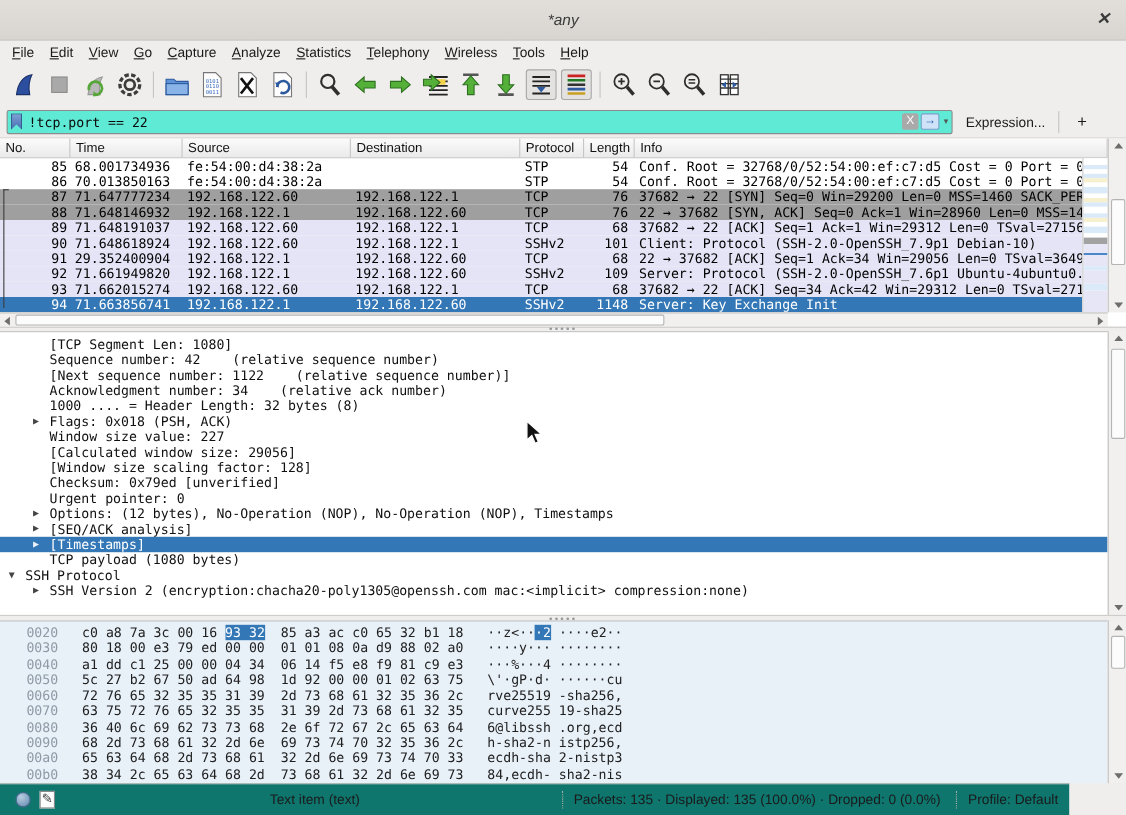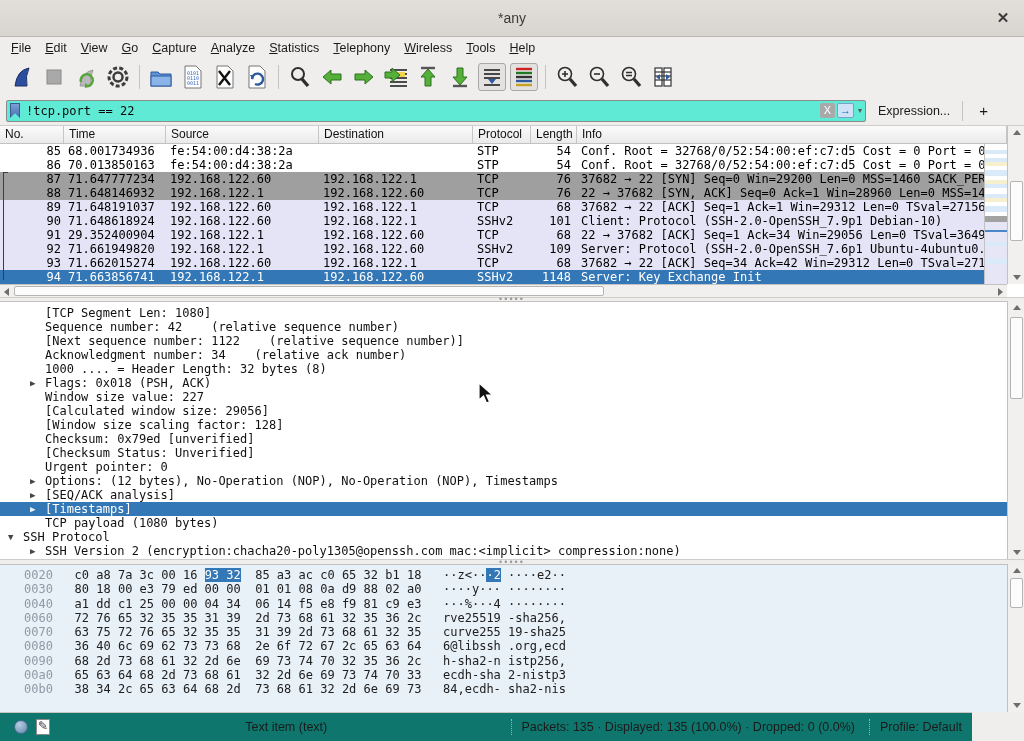--- a/index.html
+++ b/index.html
@@ -3,21 +3,21 @@
 <meta charset="utf-8">
 <style>
   * { margin:0; padding:0; box-sizing:border-box; }
   html,body { width:1024px; height:741px; overflow:hidden; }
   body { font-family:"Liberation Sans", sans-serif; background:#e9e7e4; }
   .window { position:relative; width:1024px; height:741px; background:#efeeed; }
 
   
   .titlebar { position:absolute; left:0; top:0; width:1024px; height:37px;
     background:linear-gradient(#e2dfda,#d8d4cf); border-bottom:1px solid #b9b5b0;
-    display:flex; align-items:center; justify-content:center; }
+    display:flex; align-items:center; justify-content:center;font-style:italic; }
   .titlebar .title { font-size:14px; color:#3a3a3a; }
   .titlebar .close { position:absolute; right:12px; top:9px; width:18px; height:18px;
     color:#3a3a3a; font-size:15px; font-weight:bold; text-align:center; line-height:18px; cursor:default; }
 
   
   .menubar { position:absolute; left:0; top:37px; width:1024px; height:21px;
     background:#efeeed; display:flex; align-items:center; padding-left:4px; }
   .menu-item { font-size:12.5px; color:#1a1a1a; padding:2px 7px; }
   .menu-item u { text-decoration:underline; }
 
@@ -470,21 +470,20 @@
       <div class="dline"><span class="txt" style="left: 45px;">[TCP Segment Len: 1080]</span></div>
       <div class="dline"><span class="txt" style="left: 45px;">Sequence number: 42    (relative sequence number)</span></div>
       <div class="dline"><span class="txt" style="left: 45px;">[Next sequence number: 1122    (relative sequence number)]</span></div>
       <div class="dline"><span class="txt" style="left: 45px;">Acknowledgment number: 34    (relative ack number)</span></div>
       <div class="dline"><span class="txt" style="left: 45px;">1000 .... = Header Length: 32 bytes (8)</span></div>
       <div class="dline"><span class="arr" style="left: 30px;">▶</span><span class="txt" style="left: 45px;">Flags: 0x018 (PSH, ACK)</span></div>
       <div class="dline"><span class="txt" style="left: 45px;">Window size value: 227</span></div>
       <div class="dline"><span class="txt" style="left: 45px;">[Calculated window size: 29056]</span></div>
       <div class="dline"><span class="txt" style="left: 45px;">[Window size scaling factor: 128]</span></div>
       <div class="dline"><span class="txt" style="left: 45px;">Checksum: 0x79ed [unverified]</span></div>
-      <div class="dline"><span class="txt" style="left: 45px;">[Checksum Status: Unverified]</span></div>
       <div class="dline"><span class="txt" style="left: 45px;">Urgent pointer: 0</span></div>
       <div class="dline"><span class="arr" style="left: 30px;">▶</span><span class="txt" style="left: 45px;">Options: (12 bytes), No-Operation (NOP), No-Operation (NOP), Timestamps</span></div>
       <div class="dline"><span class="arr" style="left: 30px;">▶</span><span class="txt" style="left: 45px;">[SEQ/ACK analysis]</span></div>
       <div class="dline selected"><span class="arr" style="left: 30px;">▶</span><span class="txt" style="left: 45px;">[Timestamps]</span></div>
       <div class="dline"><span class="txt" style="left: 45px;">TCP payload (1080 bytes)</span></div>
       <div class="dline"><span class="arr" style="left: 8px;">▼</span><span class="txt" style="left: 23px;">SSH Protocol</span></div>
       <div class="dline"><span class="arr" style="left: 30px;">▶</span><span class="txt" style="left: 45px;">SSH Version 2 (encryption:chacha20-poly1305@openssh.com mac:&lt;implicit&gt; compression:none)</span></div>
     </div>
   <div class="vscroll" style="left:1007px; top:301px; height:258px;">
     <span class="sb-btn" style="top:0;">
@@ -497,20 +496,21 @@
   </div>
 
   <div class="splitter" style="top:559px; height:5px;">
       <span class="dots">•••••</span>
     </div>
 
   <div class="hex-pane" id="hex-pane">
       <div class="hrow"><span class="off">0020   </span><span>c0 a8 7a 3c 00 16 </span><span class="hl">93 32</span><span>  85 a3 ac c0 65 32 b1 18</span><span>   ··z&lt;··</span><span class="hl">·2</span><span> ····e2··</span></div>
       <div class="hrow"><span class="off">0030   </span><span>80 18 00 e3 79 ed 00 00  01 01 08 0a d9 88 02 a0</span><span>   ····y··· ········</span></div>
       <div class="hrow"><span class="off">0040   </span><span>a1 dd c1 25 00 00 04 34  06 14 f5 e8 f9 81 c9 e3</span><span>   ···%···4 ········</span></div>
+      <div class="hrow"><span class="off">0050   </span><span>5c 27 b2 67 50 ad 64 98  1d 92 00 00 01 02 63 75</span><span>   \'·gP·d· ······cu</span></div>
       <div class="hrow"><span class="off">0060   </span><span>72 76 65 32 35 35 31 39  2d 73 68 61 32 35 36 2c</span><span>   rve25519 -sha256,</span></div>
       <div class="hrow"><span class="off">0070   </span><span>63 75 72 76 65 32 35 35  31 39 2d 73 68 61 32 35</span><span>   curve255 19-sha25</span></div>
       <div class="hrow"><span class="off">0080   </span><span>36 40 6c 69 62 73 73 68  2e 6f 72 67 2c 65 63 64</span><span>   6@libssh .org,ecd</span></div>
       <div class="hrow"><span class="off">0090   </span><span>68 2d 73 68 61 32 2d 6e  69 73 74 70 32 35 36 2c</span><span>   h-sha2-n istp256,</span></div>
       <div class="hrow"><span class="off">00a0   </span><span>65 63 64 68 2d 73 68 61  32 2d 6e 69 73 74 70 33</span><span>   ecdh-sha 2-nistp3</span></div>
       <div class="hrow"><span class="off">00b0   </span><span>38 34 2c 65 63 64 68 2d  73 68 61 32 2d 6e 69 73</span><span>   84,ecdh- sha2-nis</span></div>
     </div>
   <div class="vscroll" style="left:1007px; top:564px; height:148px;">
     <span class="sb-btn" style="top:0;">
         <span class="tri-up"></span>

